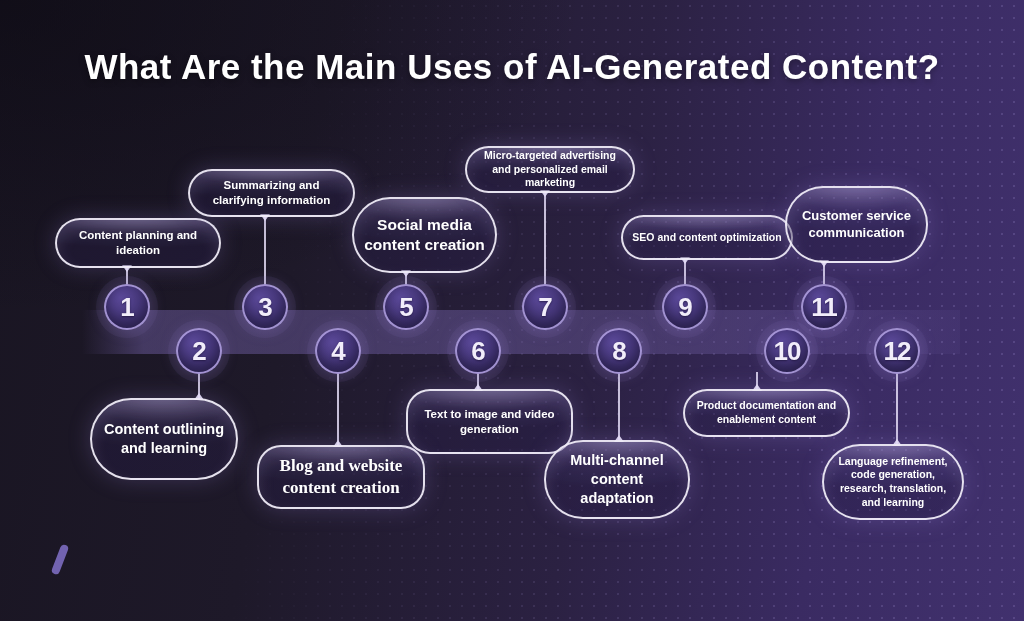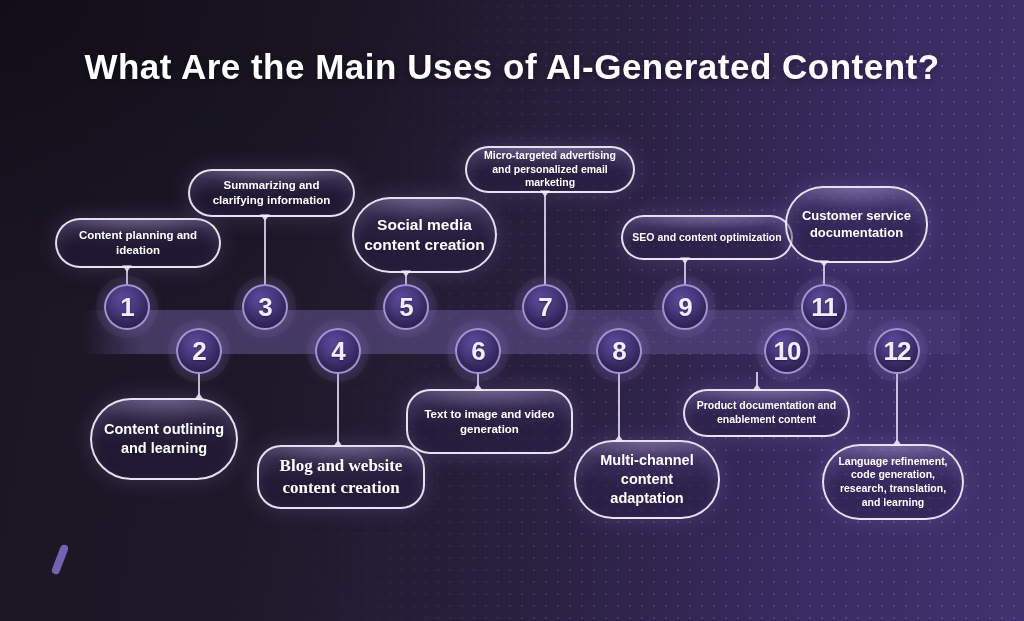--- a/index.html
+++ b/index.html
@@ -150,21 +150,21 @@
         <div class="bubble" style="left: 465px; top: 146px; width: 170px; height: 47px; border-radius: 24px; font-size: 10.5px;">
           <span>Micro-targeted advertising and personalized email marketing</span>
         </div>
         <div class="circle" style="left: 522px; top: 284px;">
           <span>7</span>
         </div>
       </div>
       <div>
         <div class="connector" style="left: 618px; top: 372px; height: 70px;"></div>
         <div class="drop drop-up" style="left: 614px; top: 435px;"></div>
-        <div class="bubble" style="left: 574px; top: 440px; width: 146px; height: 79px; border-radius: 39px; font-size: 14.5px;">
+        <div class="bubble" style="left: 544px; top: 440px; width: 146px; height: 79px; border-radius: 39px; font-size: 14.5px;">
           <span>Multi-channel content adaptation</span>
         </div>
         <div class="circle" style="left: 596px; top: 328px;">
           <span>8</span>
         </div>
       </div>
       <div>
         <div class="connector" style="left: 684px; top: 258px; height: 28px;"></div>
         <div class="drop drop-down" style="left: 680px; top: 257px;"></div>
         <div class="bubble" style="left: 621px; top: 215px; width: 172px; height: 45px; border-radius: 23px; font-size: 10.5px;">
@@ -181,21 +181,21 @@
           <span>Product documentation and enablement content</span>
         </div>
         <div class="circle" style="left: 764px; top: 328px;">
           <span>10</span>
         </div>
       </div>
       <div>
         <div class="connector" style="left: 823px; top: 261px; height: 25px;"></div>
         <div class="drop drop-down" style="left: 819px; top: 260px;"></div>
         <div class="bubble" style="left: 785px; top: 186px; width: 143px; height: 77px; border-radius: 38px; font-size: 13px;">
-          <span>Customer service documentation</span>
+          <span>Customer service communication</span>
         </div>
         <div class="circle" style="left: 801px; top: 284px;">
           <span>11</span>
         </div>
       </div>
       <div>
         <div class="connector" style="left: 896px; top: 372px; height: 74px;"></div>
         <div class="drop drop-up" style="left: 892px; top: 439px;"></div>
         <div class="bubble" style="left: 822px; top: 444px; width: 142px; height: 76px; border-radius: 38px; font-size: 10.5px;">
           <span>Language refinement, code generation, research, translation, and learning</span>

